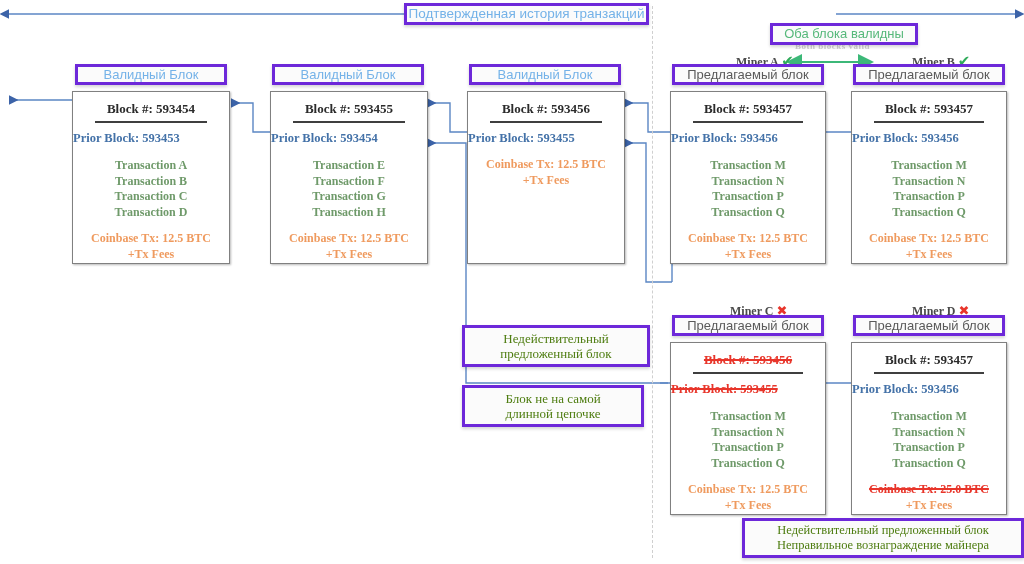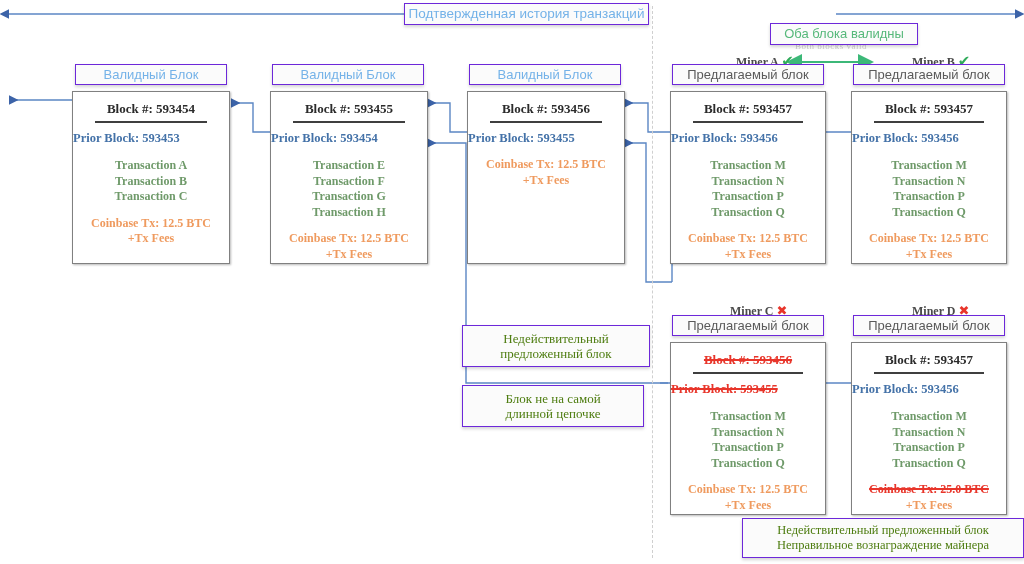--- a/index.html
+++ b/index.html
@@ -5,21 +5,21 @@
   html,body{margin:0;padding:0;}
   body{
     width:1024px;height:564px;background:#ffffff;position:relative;overflow:hidden;
     font-family:"Liberation Sans", sans-serif;
   }
   #stage{position:absolute;inset:0;width:1024px;height:564px;}
   svg.wires{position:absolute;left:0;top:0;width:1024px;height:564px;pointer-events:none;}
 
   
   .chip{
-    position:absolute;background:#fbfbfb;border:1px solid #6d28d9;
+    position:absolute;background:#fbfbfb;border:3px solid #6d28d9;
     box-shadow:0 2px 3px rgba(0,0,0,.17);
     display:flex;align-items:center;justify-content:center;
     text-align:left;line-height:1.18;box-sizing:border-box;
   }
   .chip.blue   {color:#74b2e8;}
   .chip.green  {color:#56b87a;}
   .chip.red    {color:#4d7c0f;font-family:Liberation Serif, serif;}
   .chip.grey   {color:#5a5a5a;}
 
   
@@ -57,21 +57,21 @@
   .miner-cap{
     position:absolute;font-family:"Liberation Serif", serif;font-weight:bold;
     font-size:12px;color:#4a4a4a;white-space:nowrap;
   }
   .miner-cap .ok{color:#2fab5a;font-size:15px;font-family:"DejaVu Sans",sans-serif;}
   .miner-cap .no{color:#e8352a;font-size:13px;font-weight:bold;font-family:"DejaVu Sans",sans-serif;}
 
   
   .ghost{
     position:absolute;color:#cfcfcf;font-size:9px;font-family:"Liberation Serif",serif;
-    font-weight:normal;letter-spacing:.5px;white-space:nowrap;
+    font-weight:bold;letter-spacing:.5px;white-space:nowrap;
   }
   .divider{
     position:absolute;border-left:1px dashed #cfcfcf;width:0;
   }
 </style>
 </head>
 <body>
 
 <div id="stage">
 
@@ -127,20 +127,21 @@
 
   <div class="chip blue" style="left:75px;top:64px;width:152px;height:21px;font-size:13px;">Валидный Блок</div>
   <div class="block" style="left:72px;top:91px;width:158px;height:173px;">
     <div class="blk-num">Block #: 593454</div>
     <div class="blk-rule"></div>
     <div class="blk-prior">Prior Block: 593453</div>
     <div class="blk-tx">
       <div>Transaction A</div>
       <div>Transaction B</div>
       <div>Transaction C</div>
+      <div>Transaction D</div>
     </div>
     <div class="blk-coin">
       <span>Coinbase Tx: 12.5 BTC</span>
       <span class="fees">+Tx Fees</span>
     </div>
   </div>
 
   <div class="chip blue" style="left:272px;top:64px;width:152px;height:21px;font-size:13px;">Валидный Блок</div>
   <div class="block" style="left:270px;top:91px;width:158px;height:173px;">
     <div class="blk-num">Block #: 593455</div>

